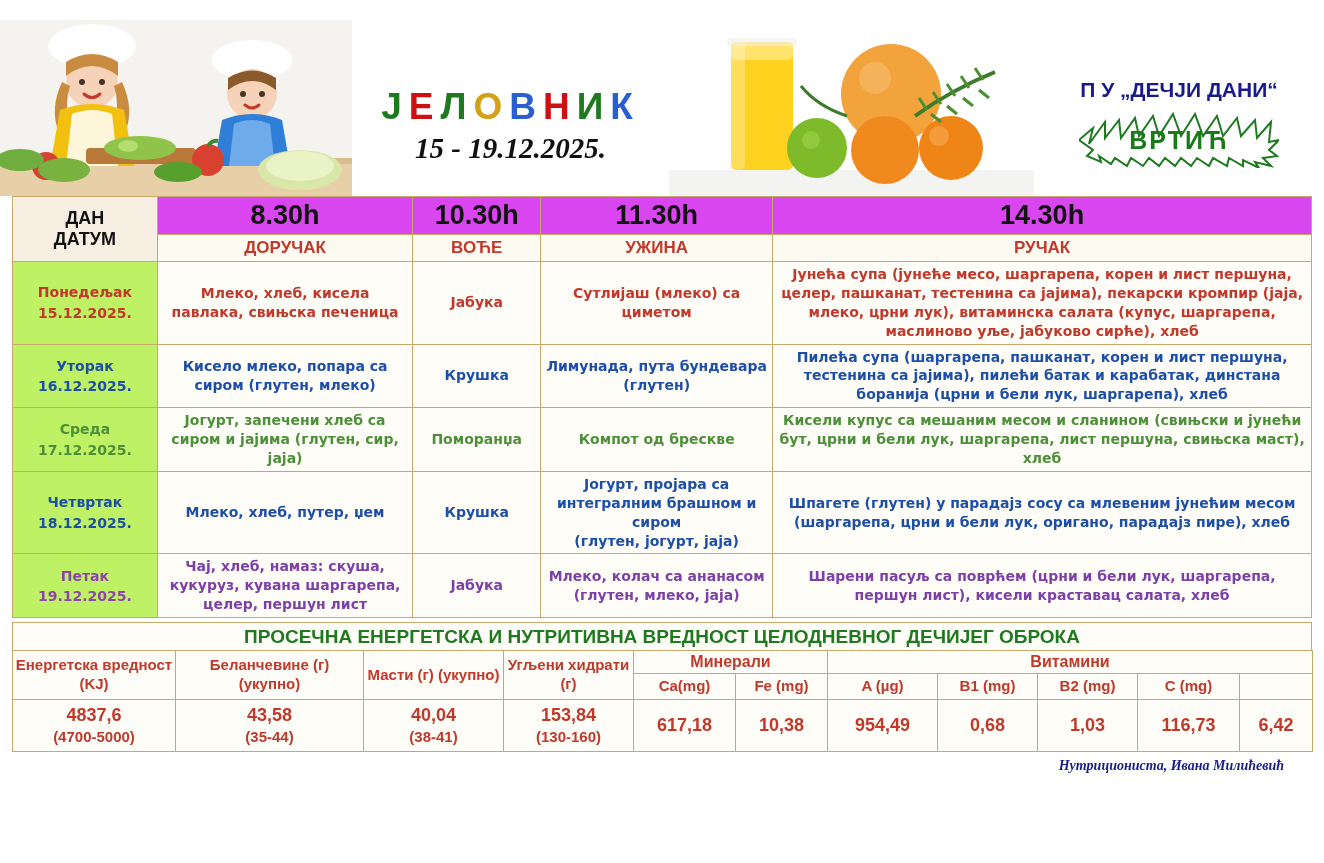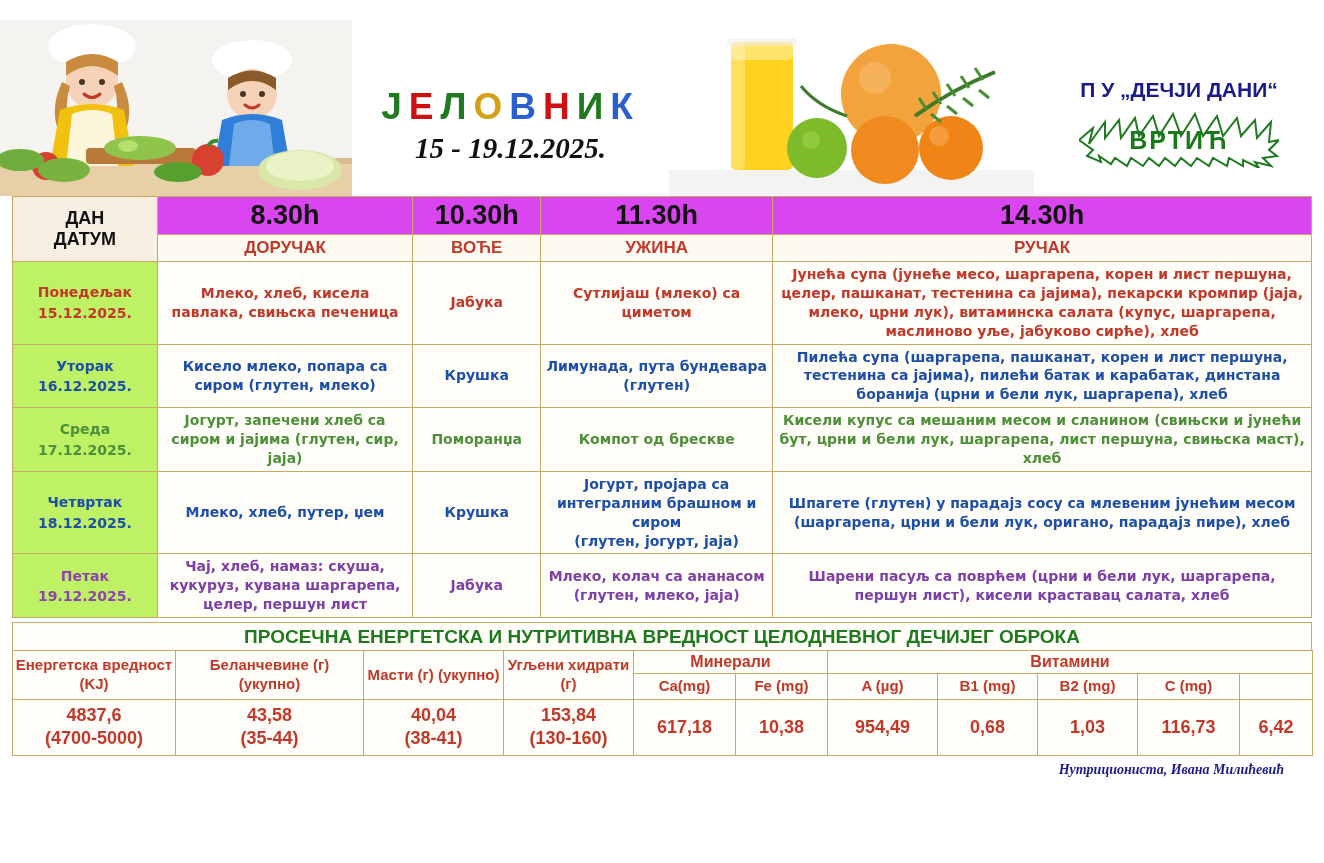--- a/index.html
+++ b/index.html
@@ -199,21 +199,21 @@
     line-height: 1.25; padding: 3px 2px; height: 48px;
   }
   .nu-group {
     font-size: 16px; font-weight: bold; color: #c0392b;
     padding: 2px; height: 22px;
   }
   .nu-val {
     font-size: 18px; font-weight: bold; color: #c0392b;
     line-height: 1.3; padding: 4px 2px; height: 50px;
   }
-  .nu-val .sub { font-size: 18px; display:block; }
+  .nu-val .sub { font-size: 15px; display:block; }
 
   .signature {
     width: 1300px;
     margin: 6px 12px 0 12px;
     text-align: right;
     padding-right: 28px;
     font-family: "Liberation Serif", serif;
     font-style: italic;
     font-weight: bold;
     font-size: 14px;

